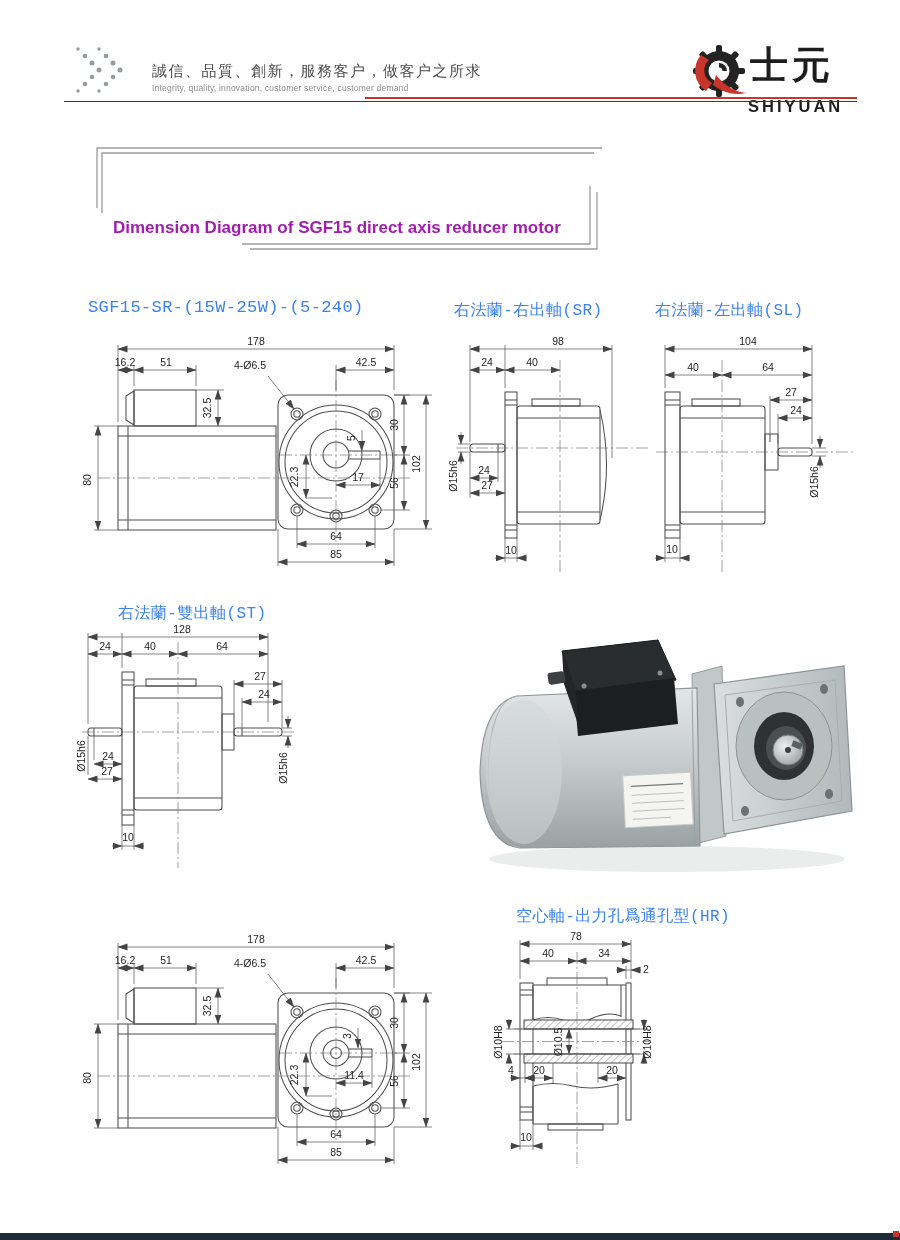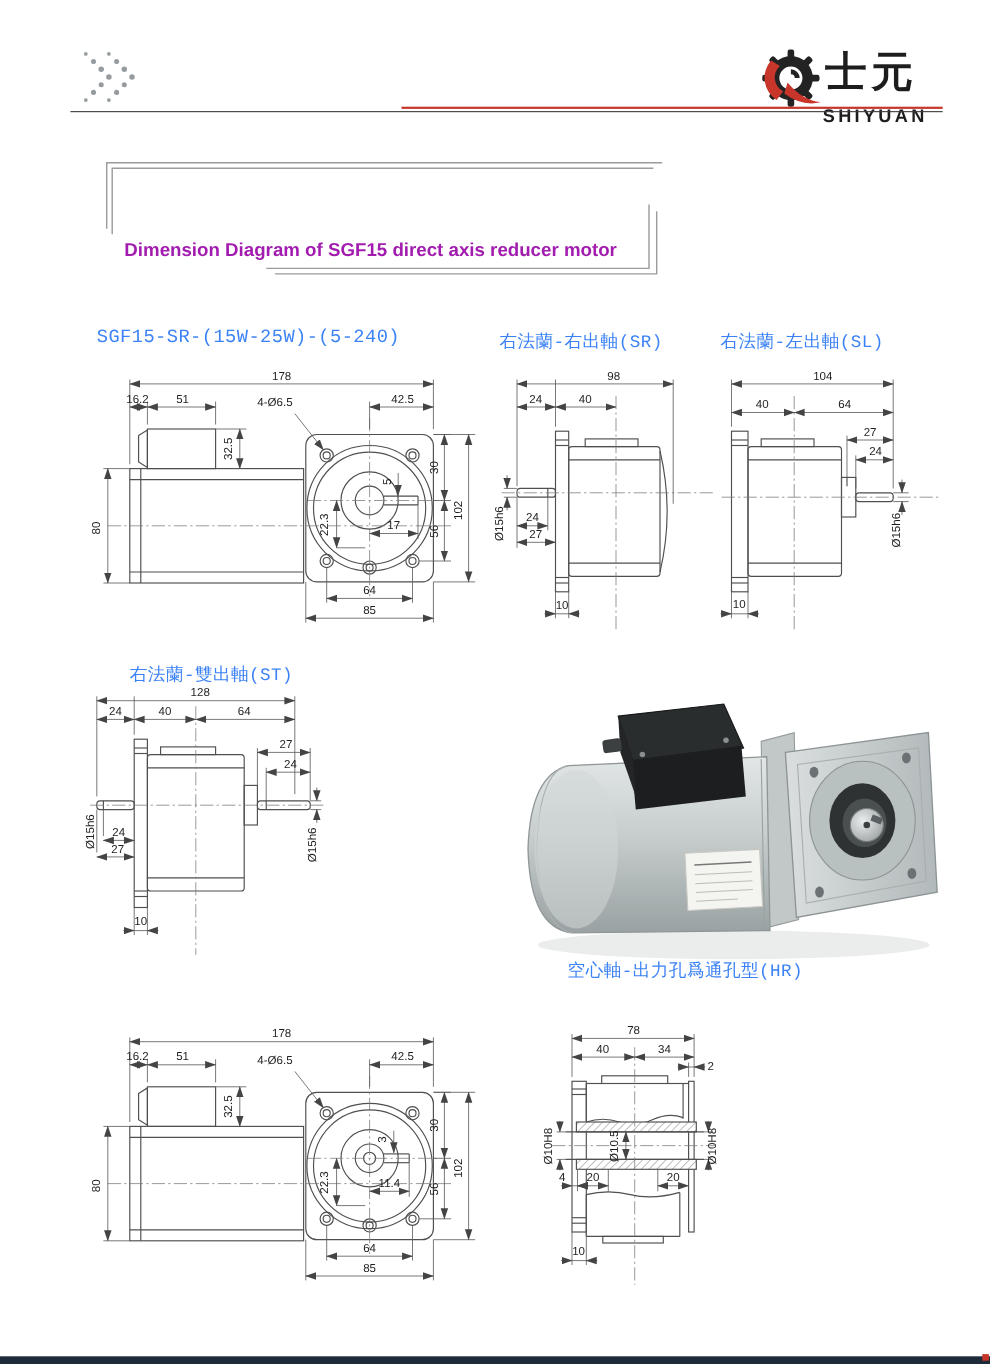--- a/index.html
+++ b/index.html
@@ -71,20 +71,24 @@
         <circle cx="5" cy="49" r="1.7"></circle>
       <circle cx="26" cy="7" r="1.7"></circle>
         <circle cx="33" cy="14" r="2.3"></circle>
         <circle cx="40" cy="21" r="2.5"></circle>
       <circle cx="47" cy="28" r="2.5"></circle>
         <circle cx="40" cy="35" r="2.3"></circle>
         <circle cx="33" cy="42" r="2.3"></circle>
         <circle cx="26" cy="49" r="1.7"></circle>
     </g>
   </svg>
+  <div class="abs" style="left:152px;top:62px">
+    <div class="tag-zh">誠信、品質、創新，服務客户，做客户之所求</div>
+    <div class="tag-en">Integrity, quality, innovation, customer service, customer demand</div>
+  </div>
 
   <svg class="drw" style="left:688px;top:40px" width="64" height="62">
     <g transform="translate(31,31)">
       <g fill="#232323">
         <rect x="-3" y="-26" width="6" height="52" rx="2"></rect>
         <rect x="-3" y="-26" width="6" height="52" rx="2" transform="rotate(45)"></rect>
         <rect x="-3" y="-26" width="6" height="52" rx="2" transform="rotate(90)"></rect>
         <rect x="-3" y="-26" width="6" height="52" rx="2" transform="rotate(135)"></rect>
         <circle r="20"></circle>
       </g>
@@ -107,21 +111,21 @@
       <polyline points="150,98 498,98 498,40"></polyline>
       <polyline points="158,103 505,103 505,46"></polyline>
     </g>
   </svg>
   <div class="title-en" style="left:113px;top:218px">Dimension Diagram of SGF15 direct axis reducer motor</div>
 
   <div class="sec-title lg" style="left:88px;top:298px">SGF15-SR-(15W-25W)-(5-240)</div>
   <div class="sec-title" style="left:454px;top:300px">右法蘭-右出軸(SR)</div>
   <div class="sec-title" style="left:655px;top:300px">右法蘭-左出軸(SL)</div>
   <div class="sec-title" style="left:118px;top:603px">右法蘭-雙出軸(ST)</div>
-  <div class="sec-title" style="left:516px;top:872px">空心軸-出力孔爲通孔型(HR)</div>
+  <div class="sec-title" style="left:516px;top:906px">空心軸-出力孔爲通孔型(HR)</div>
 
   <svg class="drw" style="left:82px;top:332px" width="370" height="255" viewBox="0 0 370 255">
     <g class="ln">
       <path d="M44,64 L52,59 L52,93 L44,88 Z"></path>
       <rect x="52" y="58" width="62" height="36"></rect>
       <rect x="36" y="94" width="158" height="104"></rect>
       <line x1="36" y1="104" x2="194" y2="104"></line>
         <line x1="36" y1="188" x2="194" y2="188"></line>
       <line x1="46" y1="94" x2="46" y2="198"></line>
       <rect x="196" y="63" width="116" height="134" rx="10"></rect>

